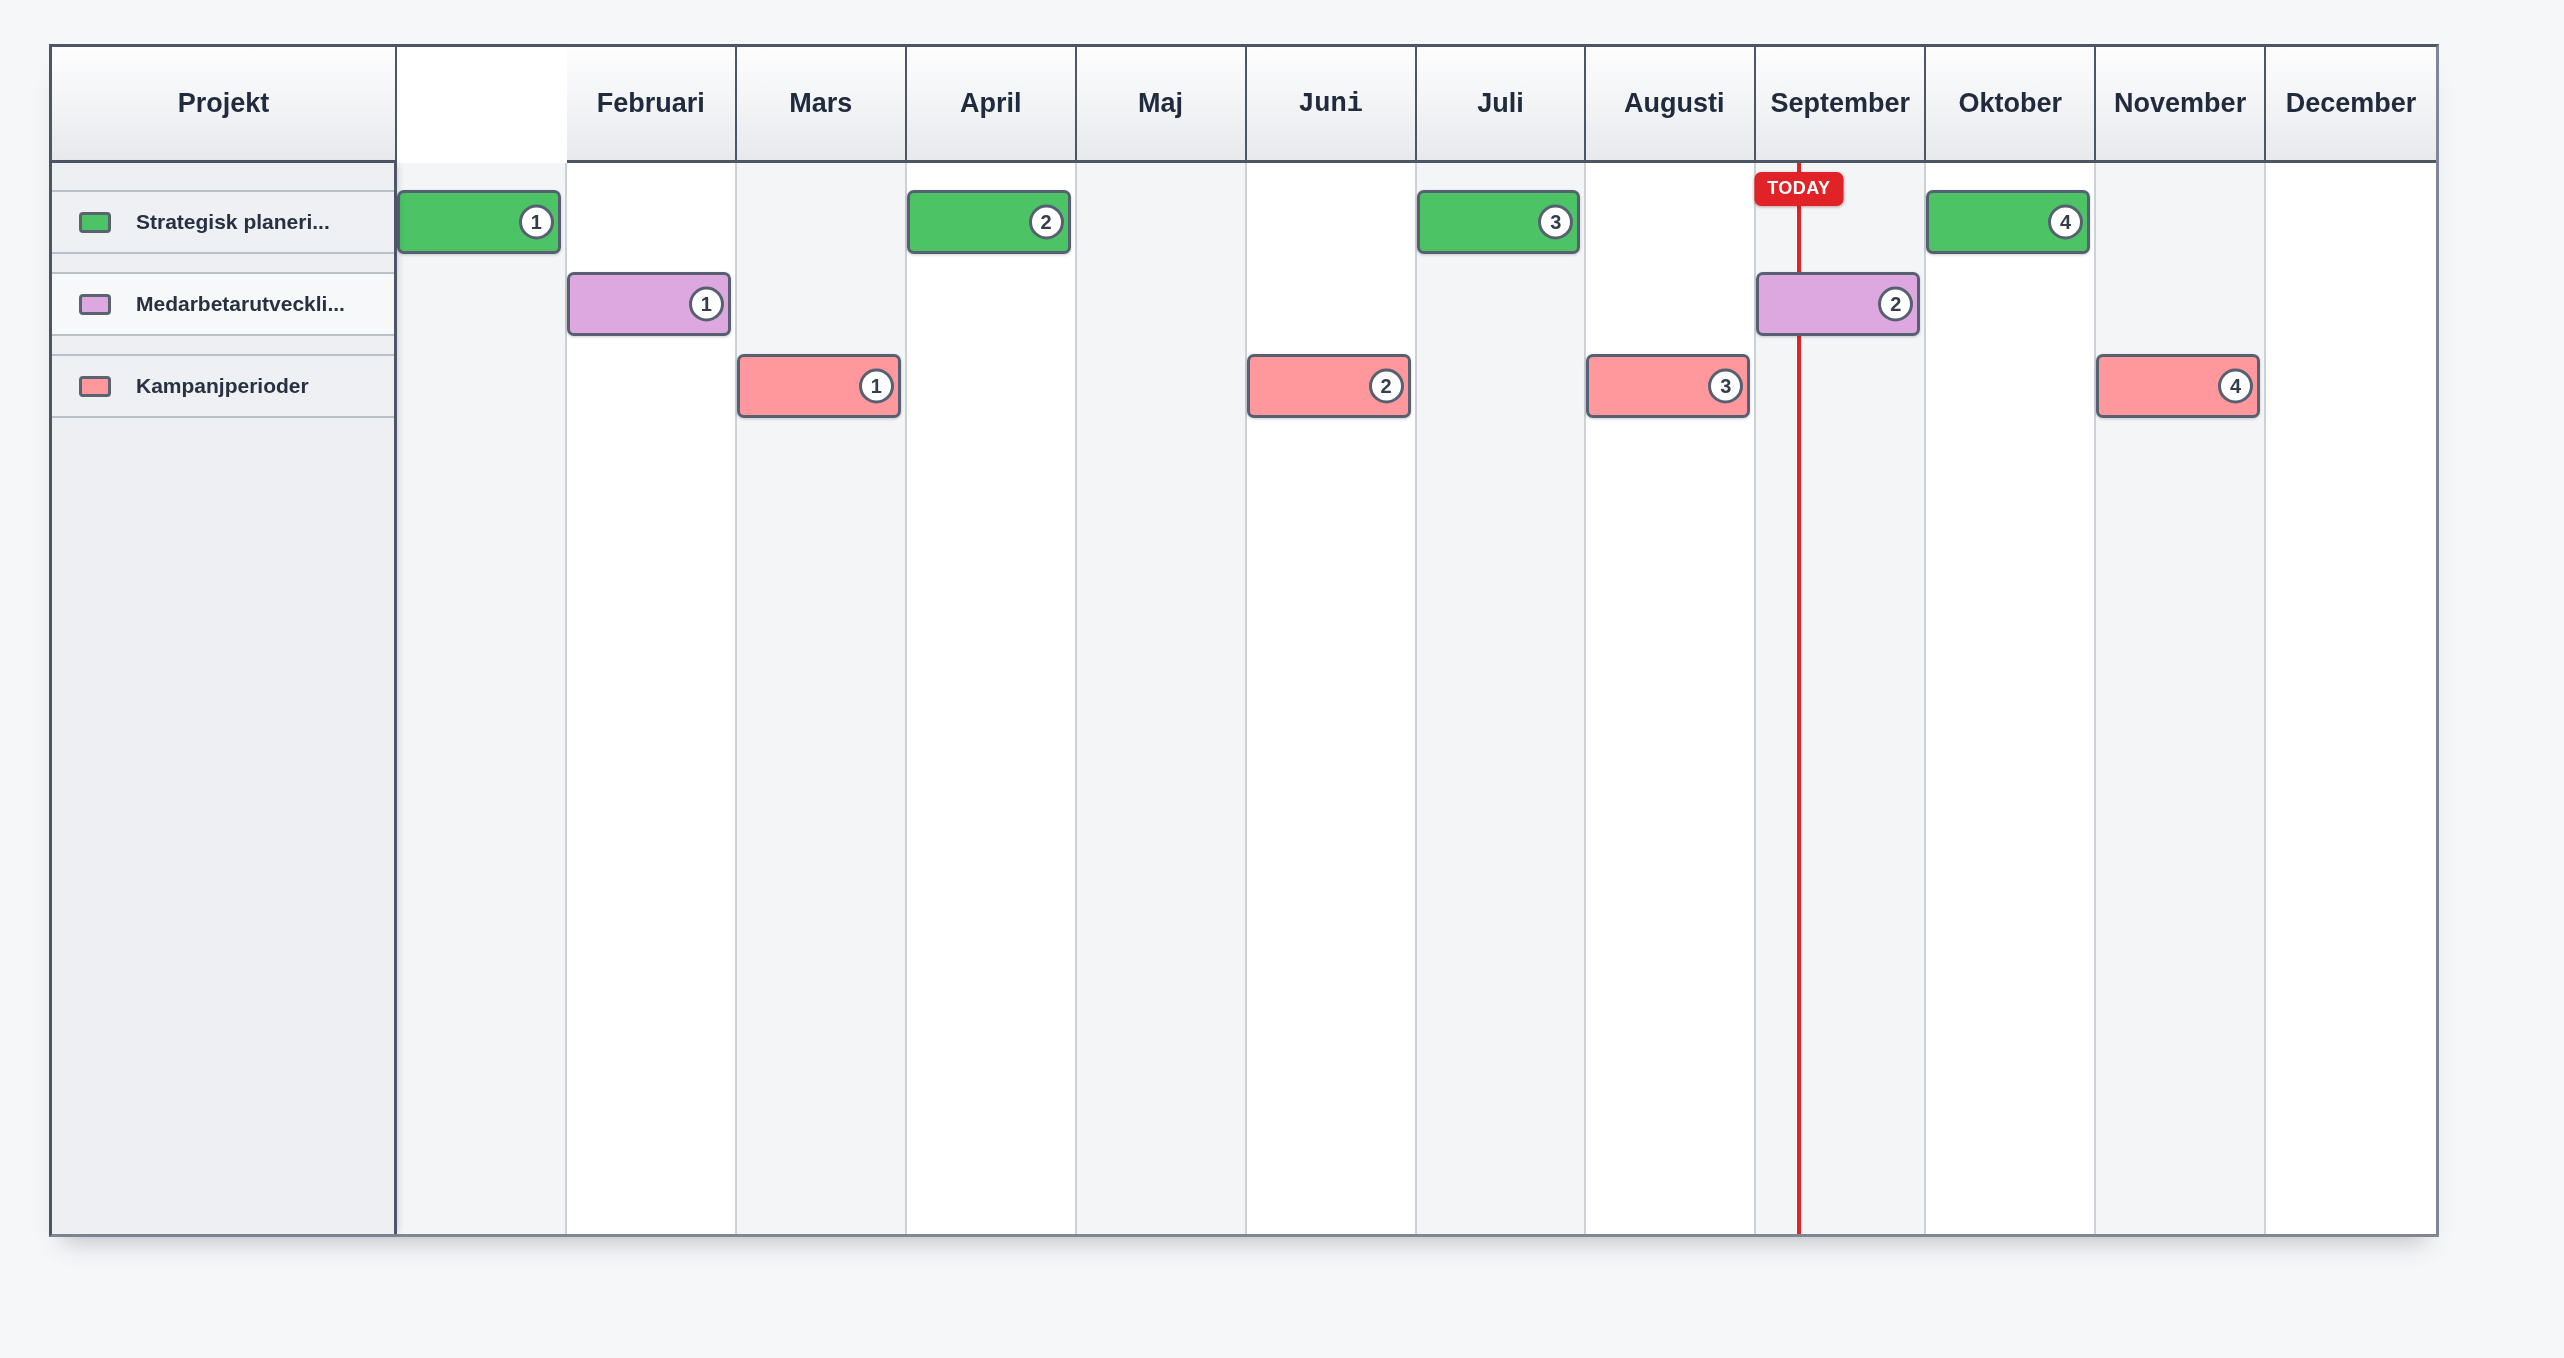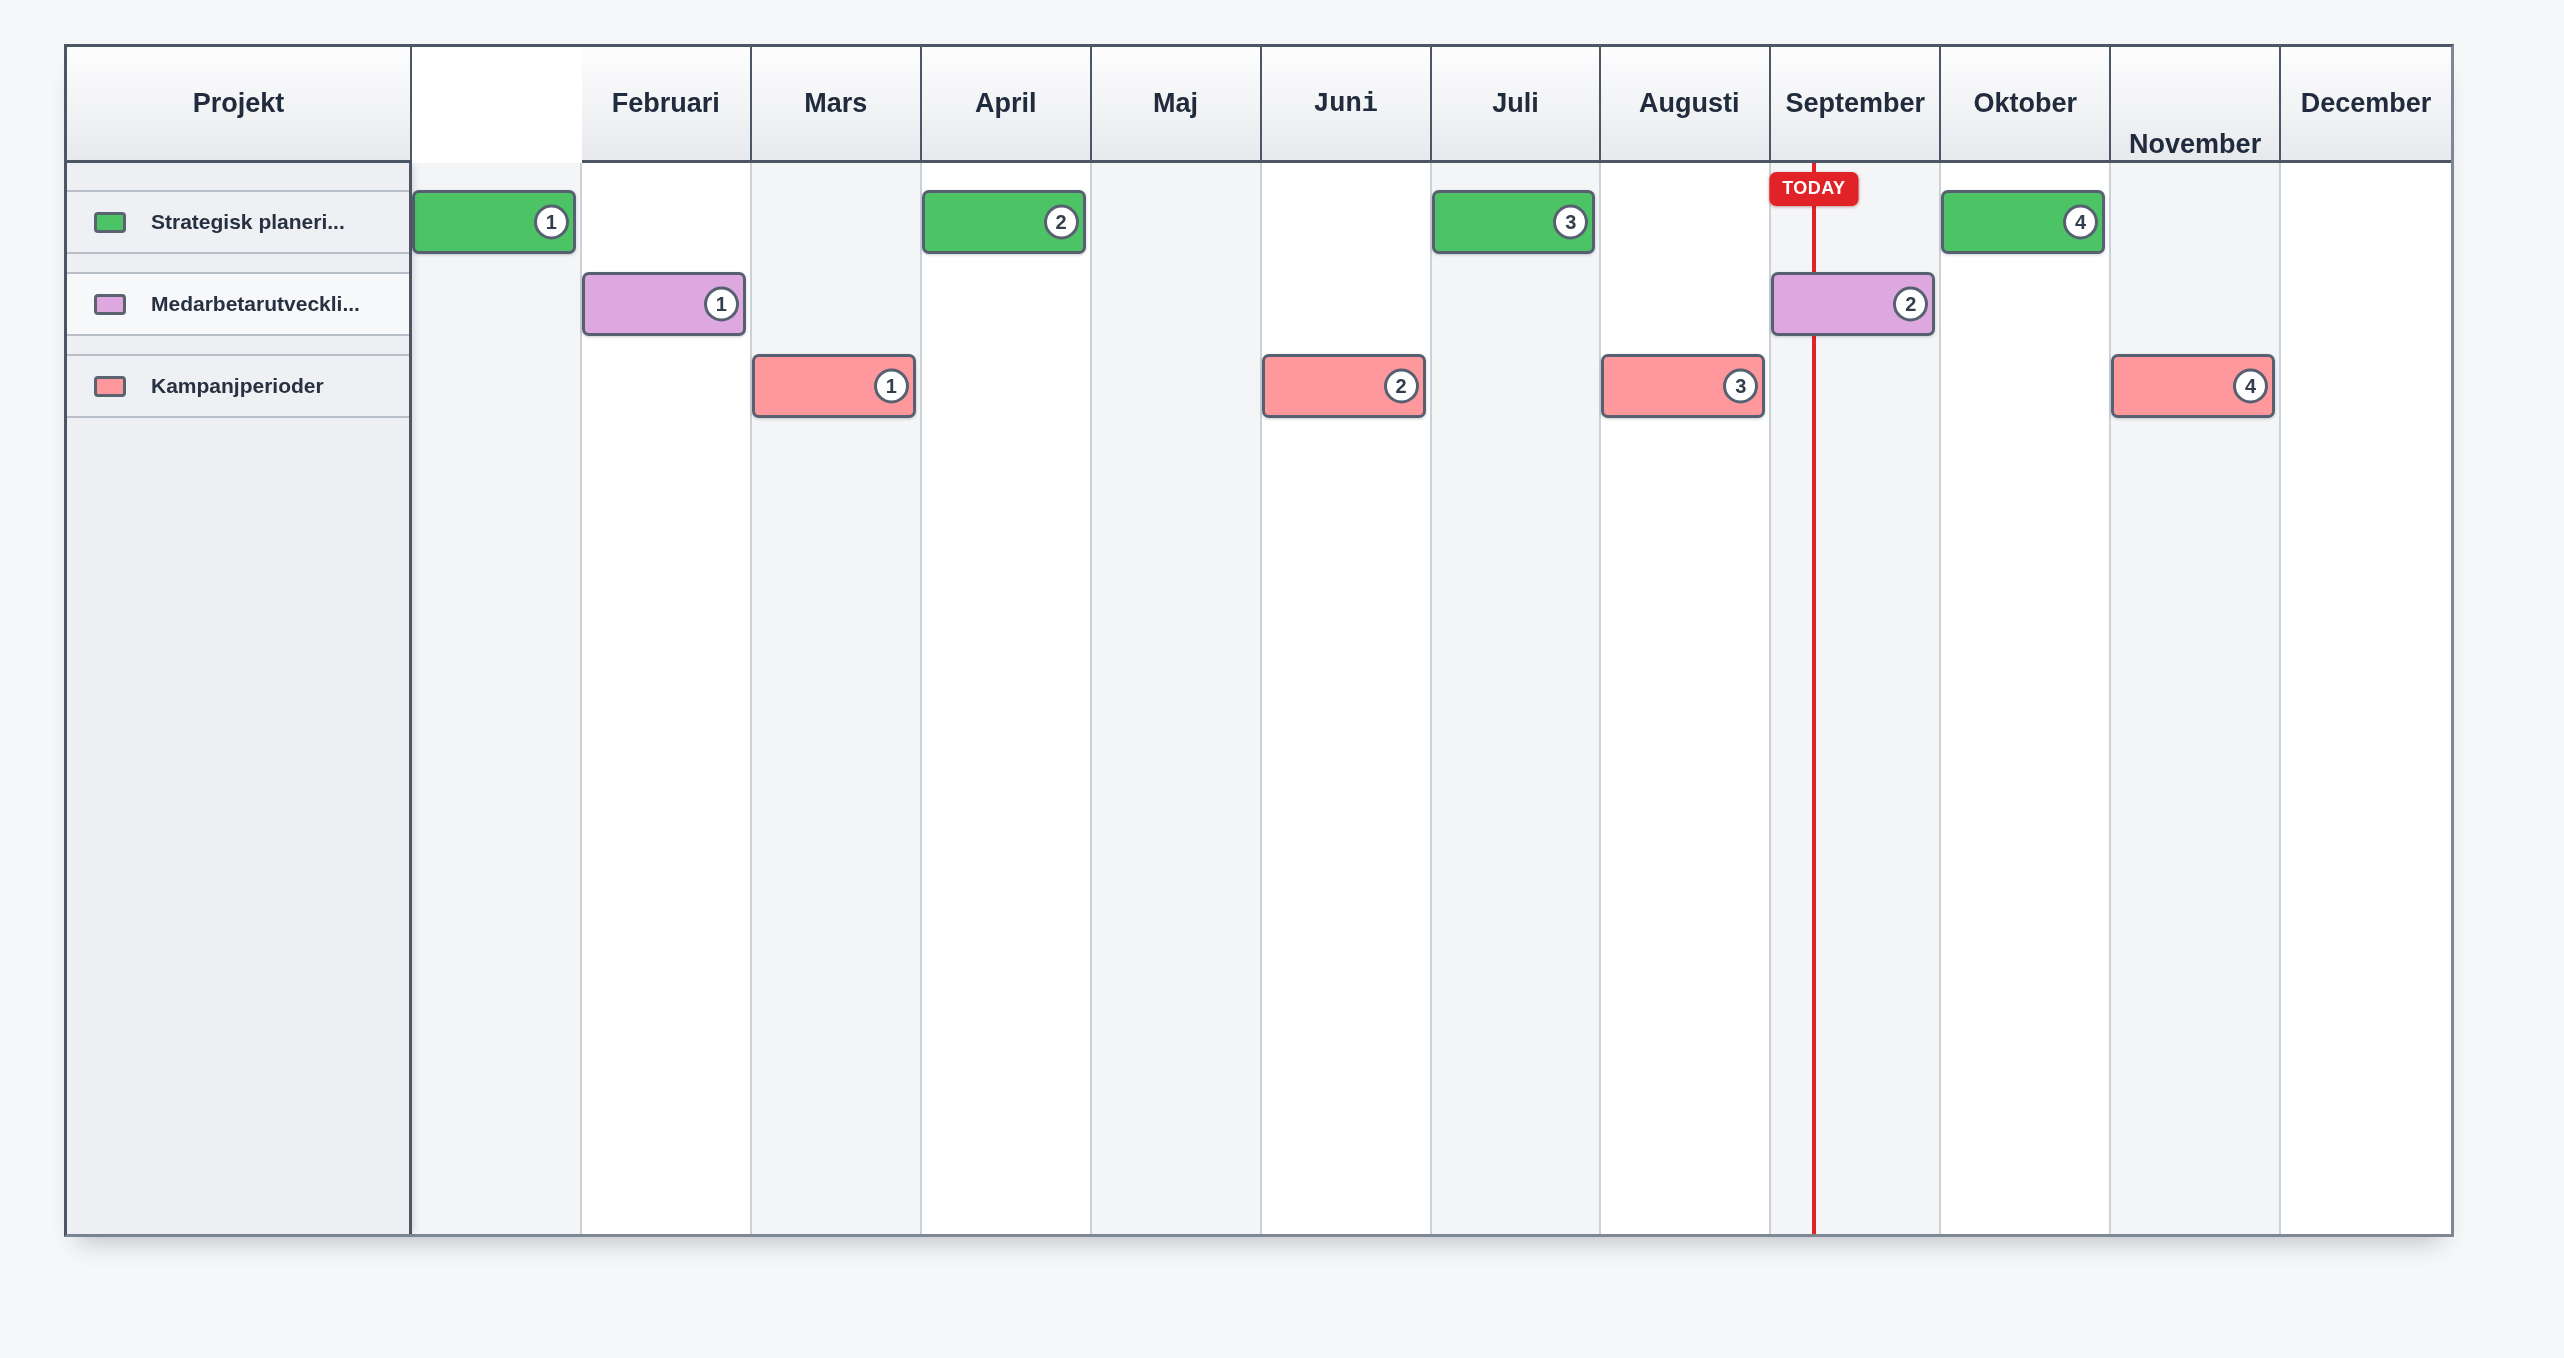--- a/index.html
+++ b/index.html
@@ -4,21 +4,21 @@
 <style>
   html,body{margin:0;padding:0;}
   .page{
     position:relative;
     width:2564px;height:1358px;
     background:#f6f7f9;
     font-family:"Liberation Sans",sans-serif;
     overflow:hidden;
   }
   .gantt{
-    position:absolute;left:64px;top:44px;
+    position:absolute;left:49px;top:44px;
     width:2390px;height:1193px;
     box-sizing:border-box;
     display:grid;
     grid-template-columns:345px repeat(12,1fr);
     grid-template-rows:116px 1fr;
     border:3px solid #4d5664;
     border-right-color:#7f8795;
     border-bottom-color:#7f8795;
     background:#ffffff;
     box-shadow:0 18px 24px -14px rgba(45,55,70,.30);
@@ -144,21 +144,21 @@
       </div>
       <div class="hcell" style="grid-column: 9; padding-left: 8px;">
         <span>Augusti</span>
       </div>
       <div class="hcell" style="grid-column: 10;">
         <span>September</span>
       </div>
       <div class="hcell" style="grid-column: 11;">
         <span>Oktober</span>
       </div>
-      <div class="hcell" style="grid-column: 12; align-items: flex-end;">
+      <div class="hcell" style="grid-column: 12;">
         <span>November</span>
       </div>
       <div class="hcell last" style="grid-column: 13;">
         <span>December</span>
       </div>
       <div class="panel" id="panel">
         <div class="prow gray">
           <span class="swatch" style="background: rgb(76, 196, 101);"></span>
           <span class="plabel">Strategisk planeri...</span>
         </div>

